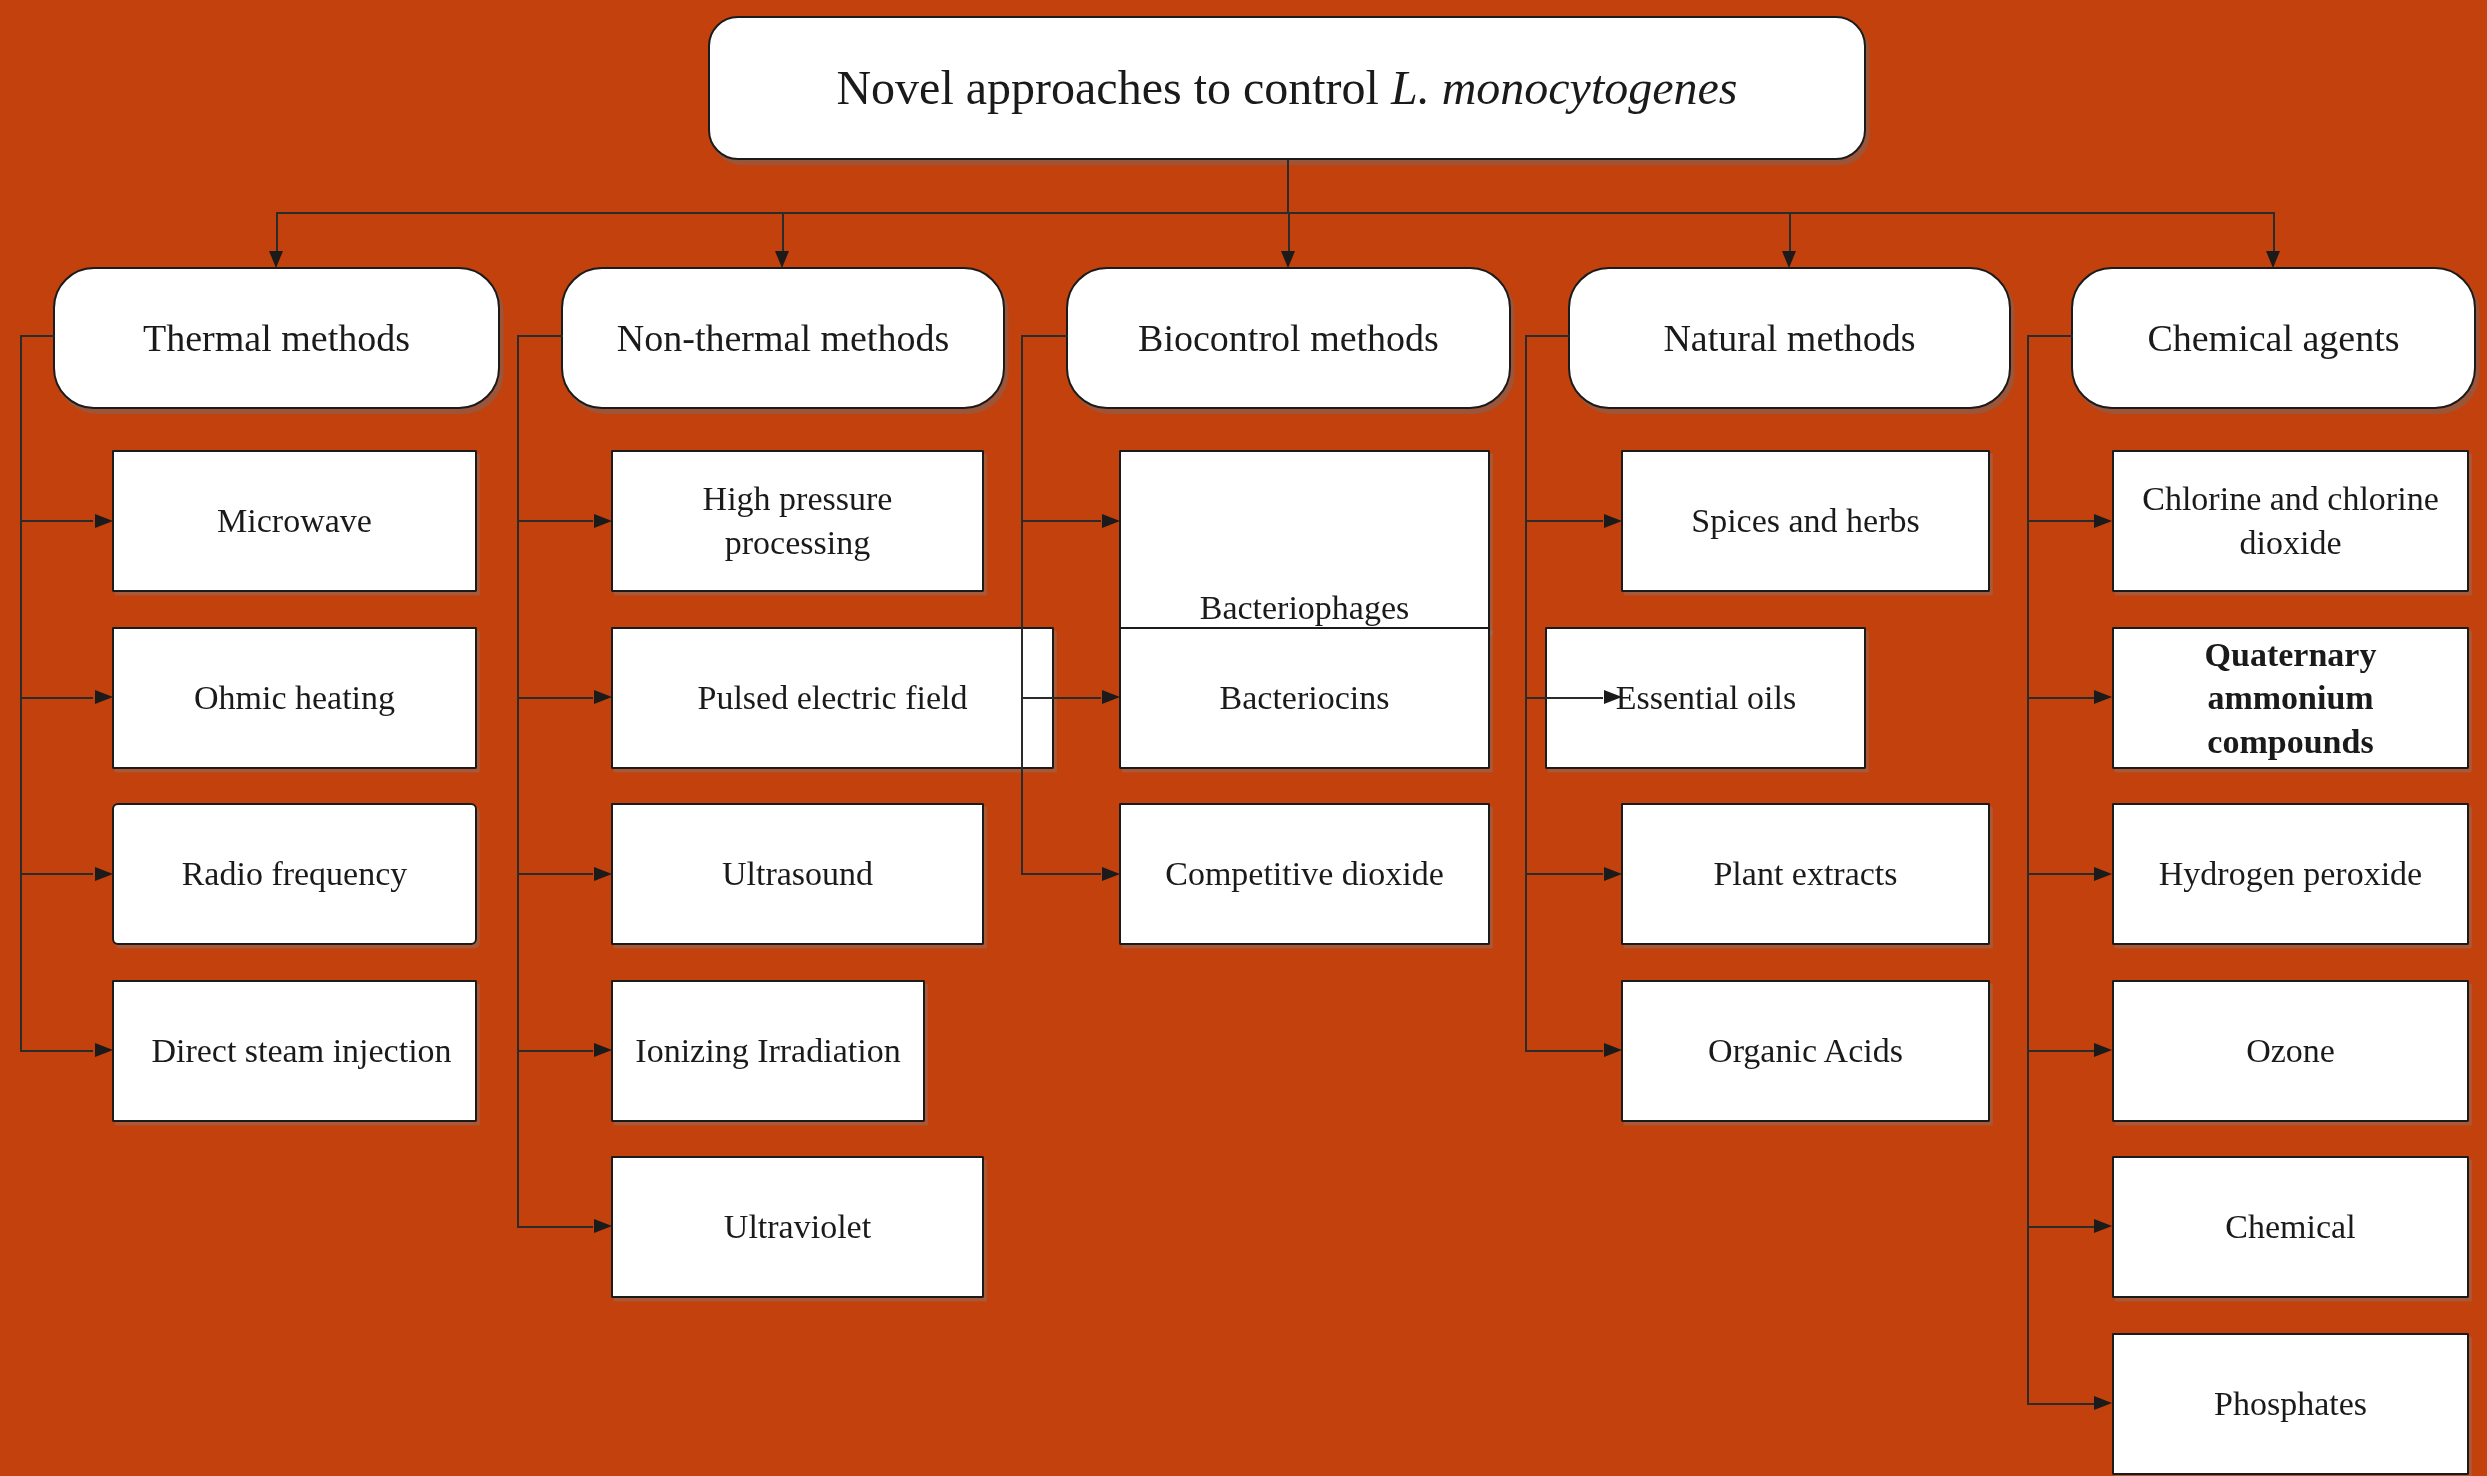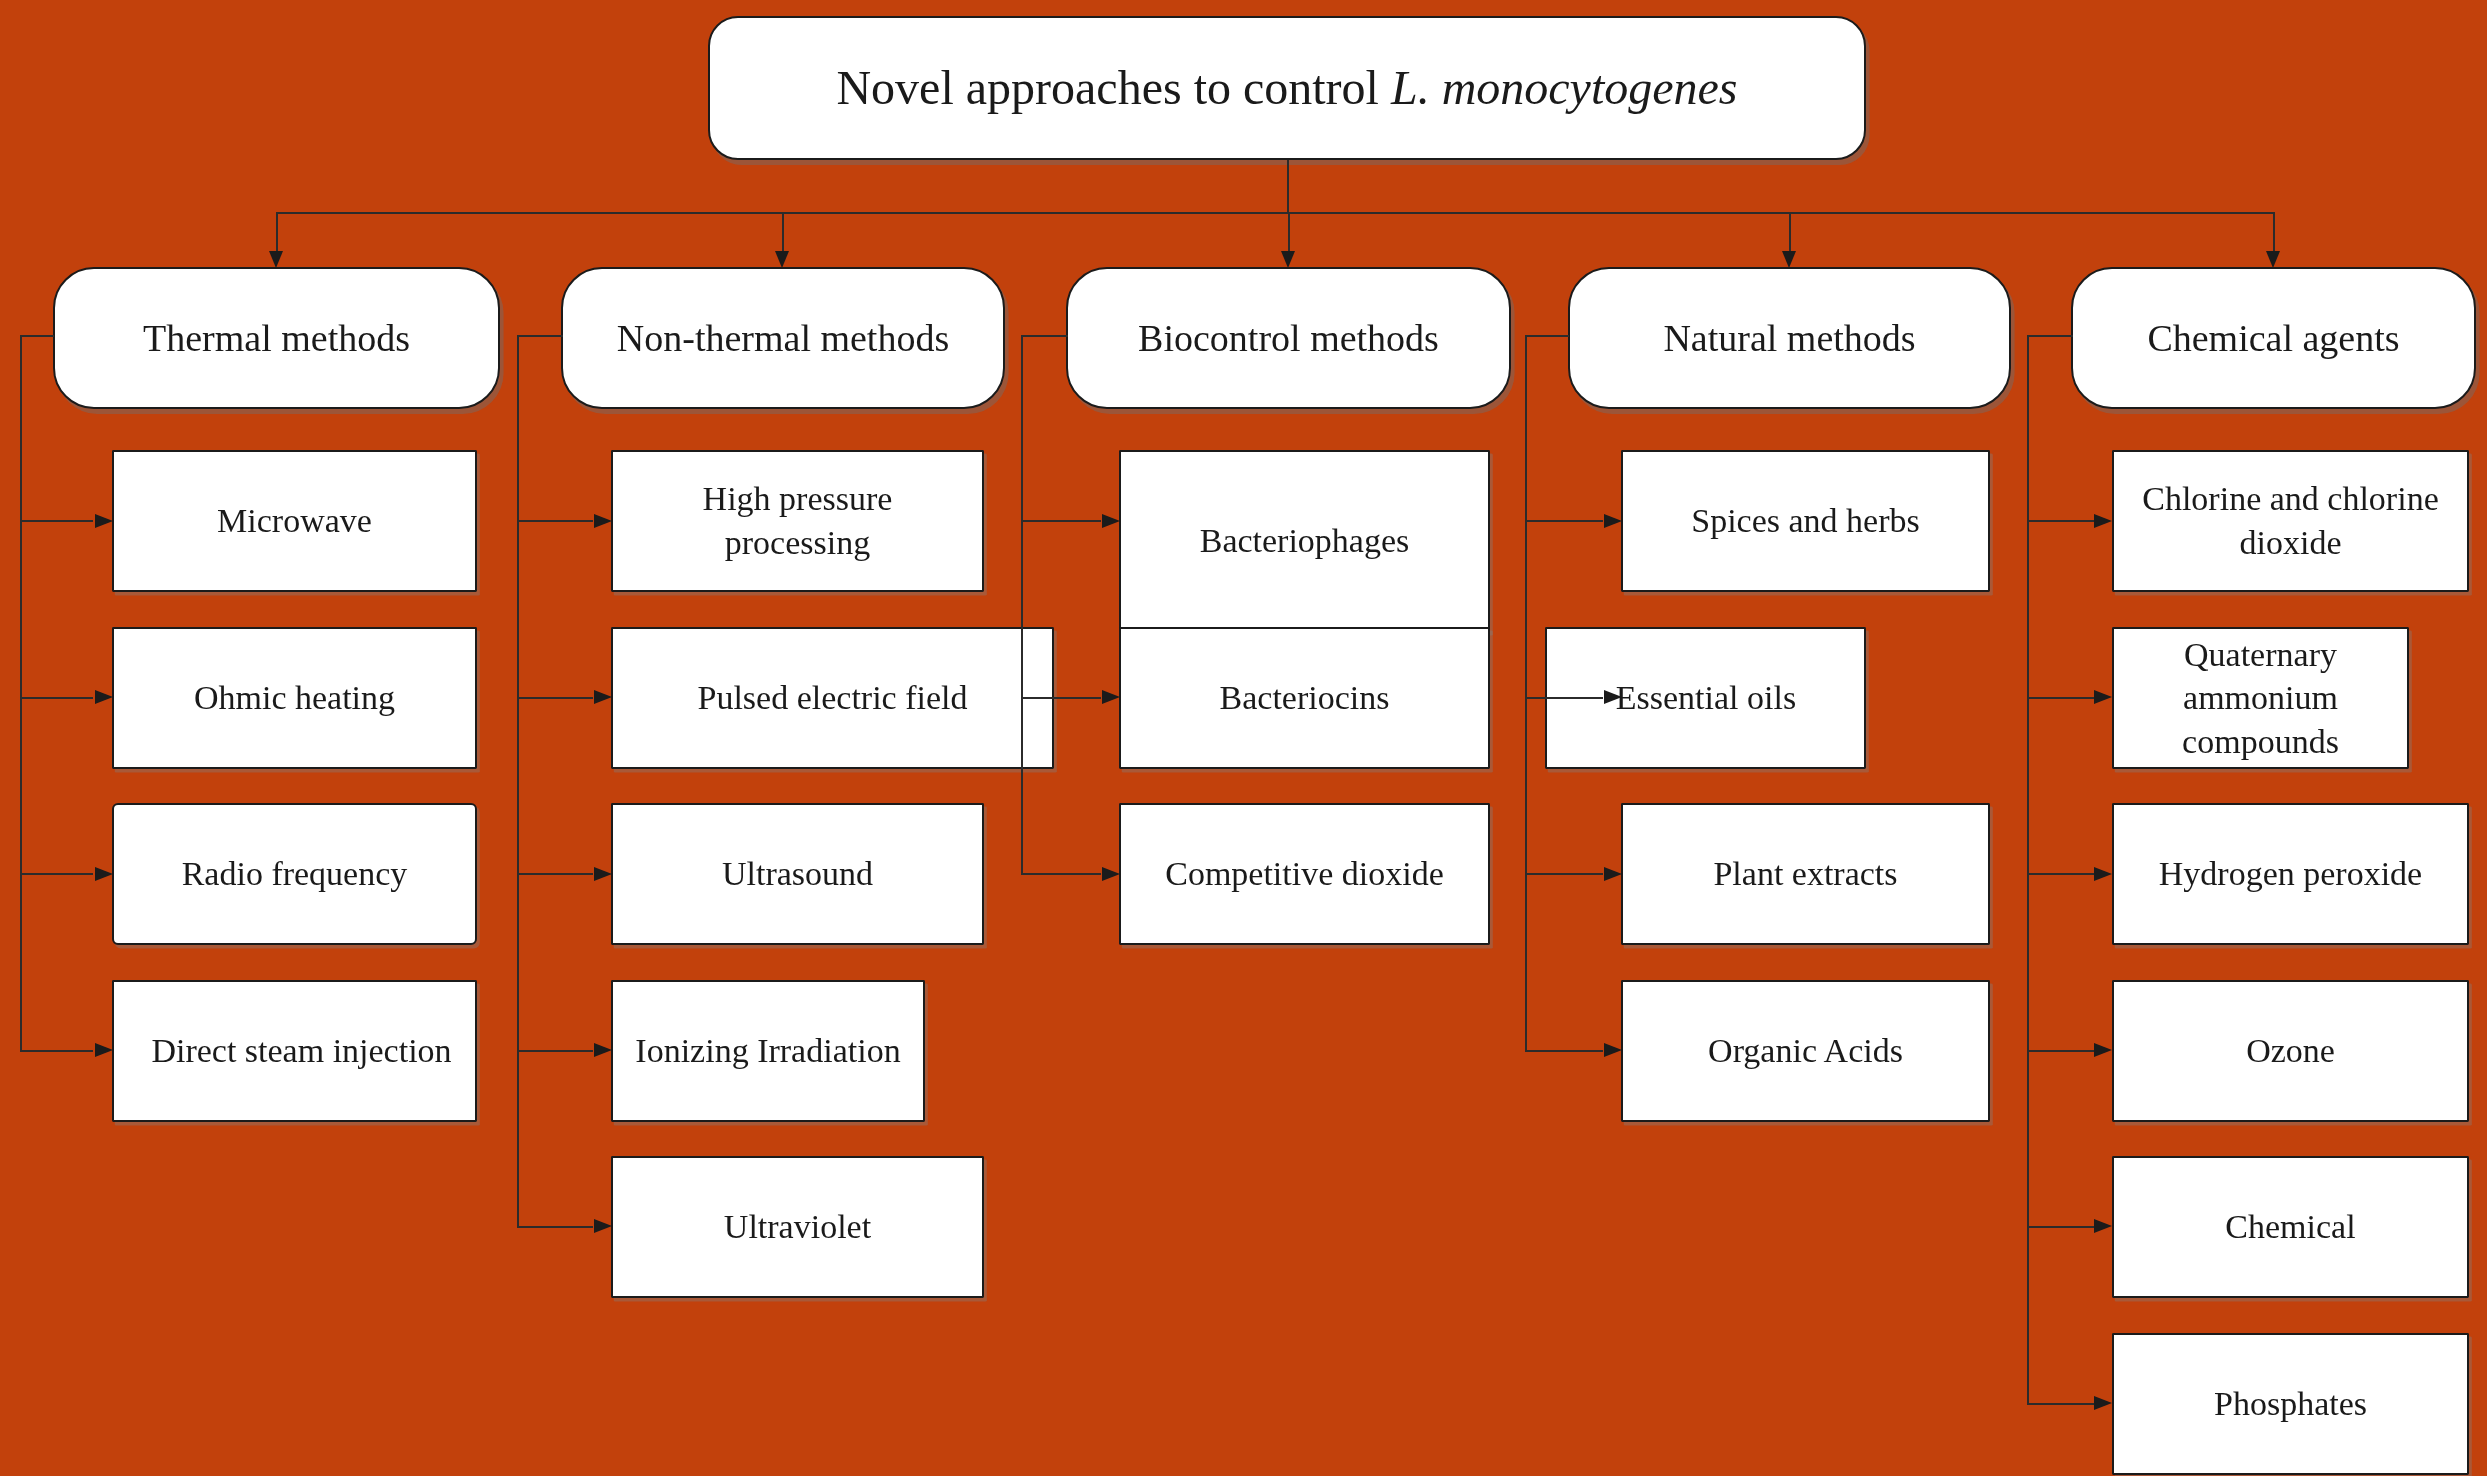--- a/index.html
+++ b/index.html
@@ -100,21 +100,21 @@
       </div>
       <div class="box leaf-box" style="left: 611px; top: 980px; width: 314px; height: 142px; padding-left: 10px;">
         <span class="label">Ionizing Irradiation</span>
       </div>
       <div class="box leaf-box" style="left: 611px; top: 1156px; width: 373px; height: 142px;">
         <span class="label">Ultraviolet</span>
       </div>
       <div class="box cat-box" style="left: 1066px; top: 267px; width: 445px; height: 142px;">
         <span class="label">Biocontrol methods</span>
       </div>
-      <div class="box leaf-box" style="left: 1119px; top: 450px; width: 371px; height: 182px;">
+      <div class="box leaf-box" style="left: 1119px; top: 450px; width: 371px; height: 182px; align-items: flex-end;">
         <span class="label">Bacteriophages</span>
       </div>
       <div class="box leaf-box" style="left: 1119px; top: 627px; width: 371px; height: 142px;">
         <span class="label">Bacteriocins</span>
       </div>
       <div class="box leaf-box" style="left: 1119px; top: 803px; width: 371px; height: 142px;">
         <span class="label">Competitive dioxide</span>
       </div>
       <div class="box cat-box" style="left: 1568px; top: 267px; width: 443px; height: 142px;">
         <span class="label">Natural methods</span>
@@ -131,21 +131,21 @@
       <div class="box leaf-box" style="left: 1621px; top: 980px; width: 369px; height: 142px;">
         <span class="label">Organic Acids</span>
       </div>
       <div class="box cat-box" style="left: 2071px; top: 267px; width: 405px; height: 142px;">
         <span class="label">Chemical agents</span>
       </div>
       <div class="box leaf-box" style="left: 2112px; top: 450px; width: 357px; height: 142px;">
         <span class="label">Chlorine and chlorine
 dioxide</span>
       </div>
-      <div class="box leaf-box" style="left: 2112px; top: 627px; width: 297px; height: 142px;">
+      <div class="box leaf-box" style="left: 2112px; top: 627px; width: 357px; height: 142px; font-weight: bold;">
         <span class="label">Quaternary
 ammonium
 compounds</span>
       </div>
       <div class="box leaf-box" style="left: 2112px; top: 803px; width: 357px; height: 142px;">
         <span class="label">Hydrogen peroxide</span>
       </div>
       <div class="box leaf-box" style="left: 2112px; top: 980px; width: 357px; height: 142px;">
         <span class="label">Ozone</span>
       </div>

